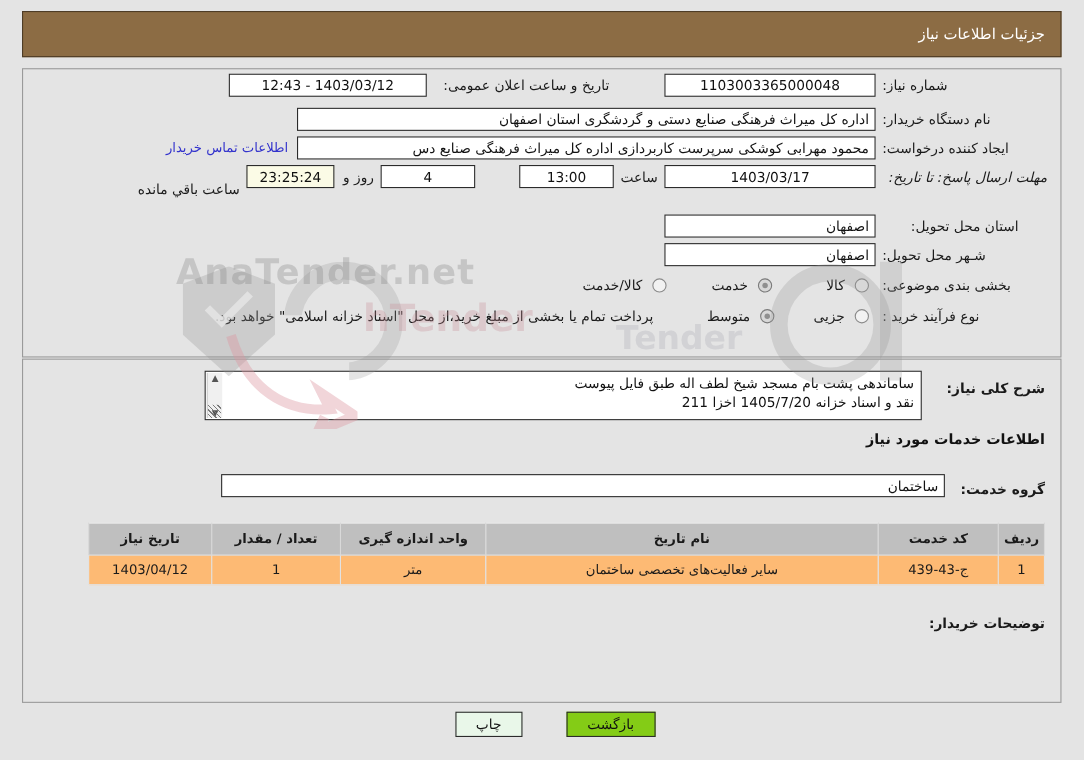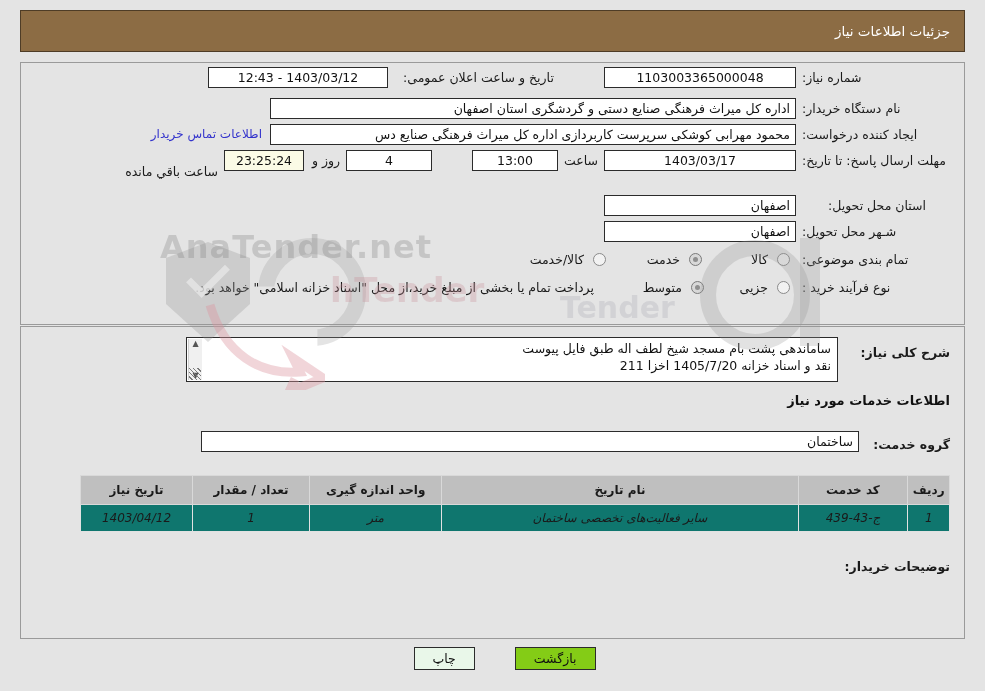--- a/index.html
+++ b/index.html
@@ -124,22 +124,22 @@
   .tbl {
     position: absolute; border-collapse: collapse; font-size: 12px;
     background: #fff;
   }
   .tbl th {
     background: #bfbfbf; color: #1a1a1a; font-weight: bold;
     border: 1px solid #d9d9d9; padding: 7px 4px; text-align: center;
     white-space: nowrap;
   }
   .tbl td {
-    background: #0f766e; color: #1a1a1a; border: 1px solid #e2e2e2;
-    padding: 6px 4px; text-align: center; white-space: nowrap; font-style: italic;
+    background: #fdba74; color: #1a1a1a; border: 1px solid #e2e2e2;
+    padding: 6px 4px; text-align: center; white-space: nowrap;
   }
 
   
   .footer {
     position: absolute; left: 20px; top: 641px; width: 945px; height: 45px;
     display: flex; align-items: flex-start; justify-content: center; gap: 16px;
     padding-top: 6px;
   }
   .btn {
     border: 1px solid #2b2b2b; font-size: 12.5px; color: #111;
@@ -173,42 +173,42 @@
       <div class="fld right" style="position:absolute; right:170px; width:526px;">اداره کل میراث فرهنگی  صنایع دستی و گردشگری استان اصفهان</div>
     </div>
 
     <div class="row" style="left:0; top:71px; width:945px;">
       <span class="lbl" style="position:absolute; right:14px; width:150px; text-align:left;">ایجاد کننده درخواست:</span>
       <div class="fld right" style="position:absolute; right:170px; width:526px;">محمود مهرابی کوشکی سرپرست کاربردازی اداره کل میراث فرهنگی  صنایع دس</div>
       <a class="link" style="position:absolute; right:704px;">اطلاعات تماس خریدار</a>
     </div>
 
     <div class="row" style="left:0; top:97px; width:945px;">
-      <span class="lbl" style="position:absolute; right:14px; width:150px; text-align:left; line-height:15px; white-space:normal;">مهلت ارسال پاسخ: تا تاریخ:</span>
+      <span class="lbl" style="position:absolute; right:14px; width:150px; text-align:right; line-height:15px; white-space:normal;font-style:italic;">مهلت ارسال پاسخ: تا تاریخ:</span>
       <div class="fld center" style="position:absolute; right:170px; width:192px;">1403/03/17</div>
       <span class="lbl" style="position:absolute; right:368px;">ساعت</span>
       <div class="fld center" style="position:absolute; right:408px; width:86px;">13:00</div>
       <div class="fld center" style="position:absolute; right:534px; width:86px;">4</div>
       <span class="lbl" style="position:absolute; right:626px;">روز و</span>
       <div class="fld timer" style="position:absolute; right:662px; width:80px;">23:25:24</div>
       <span class="lbl" style="position:absolute; right:748px;margin-top:22px;">ساعت باقي مانده</span>
     </div>
 
     <div class="row" style="left:0; top:142px; width:945px;">
       <span class="lbl" style="position:absolute; right:14px; width:150px; text-align:center;">استان محل تحویل:</span>
       <div class="fld right" style="position:absolute; right:170px; width:192px;">اصفهان</div>
     </div>
 
     <div class="row" style="left:0; top:168px; width:945px;">
       <span class="lbl" style="position:absolute; right:14px; width:150px; text-align:left;">شـهر محل تحویل:</span>
       <div class="fld right" style="position:absolute; right:170px; width:192px;">اصفهان</div>
     </div>
 
     <div class="row" style="left:0; top:196px; width:945px;">
-      <span class="lbl" style="position:absolute; right:14px; width:150px; text-align:left;">تمام بندی موضوعی:</span>
+      <span class="lbl" style="position:absolute; right:14px; width:150px; text-align:left;">بخشی بندی موضوعی:</span>
       <div class="radio-group" style="position:absolute; right:176px;">
         <span class="radio"></span>
         <span class="radio-label">کالا</span>
       </div>
       <div class="radio-group" style="position:absolute; right:264px;">
         <span class="radio on"></span>
         <span class="radio-label">خدمت</span>
       </div>
       <div class="radio-group" style="position:absolute; right:360px;">
         <span class="radio"></span>

